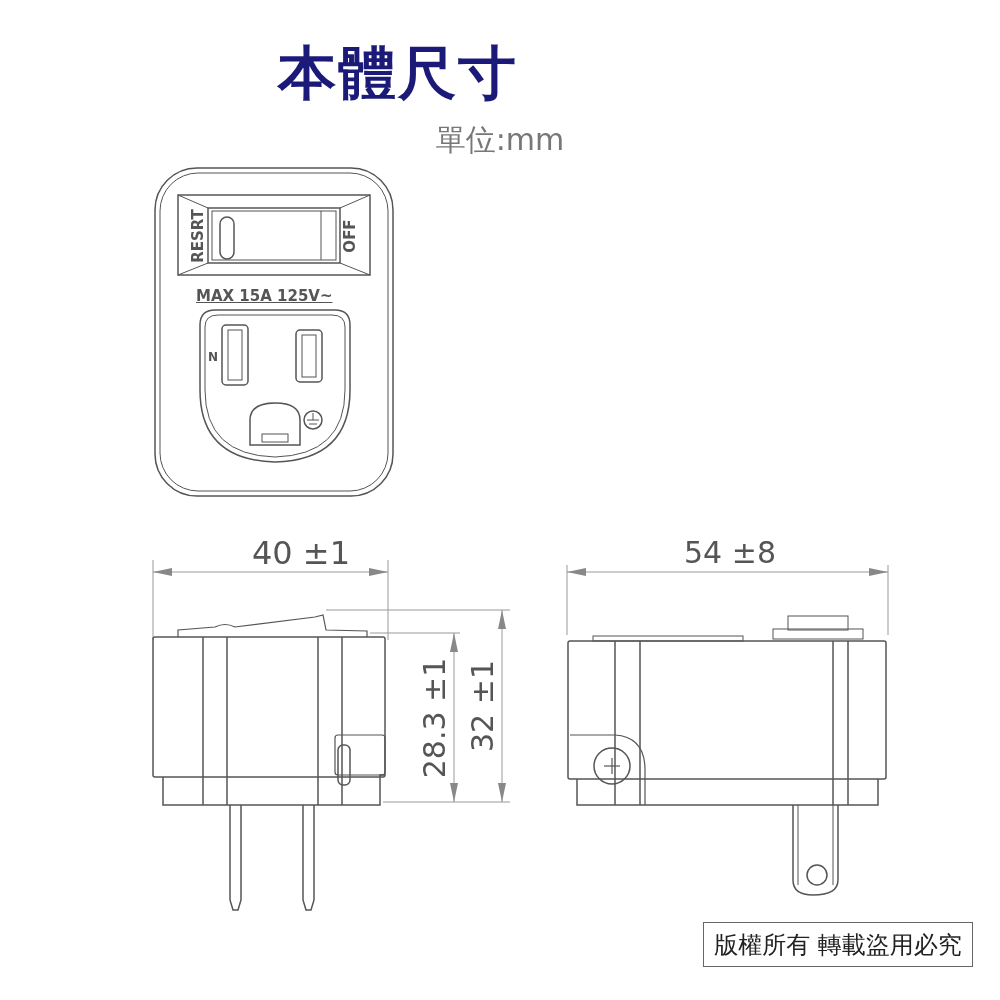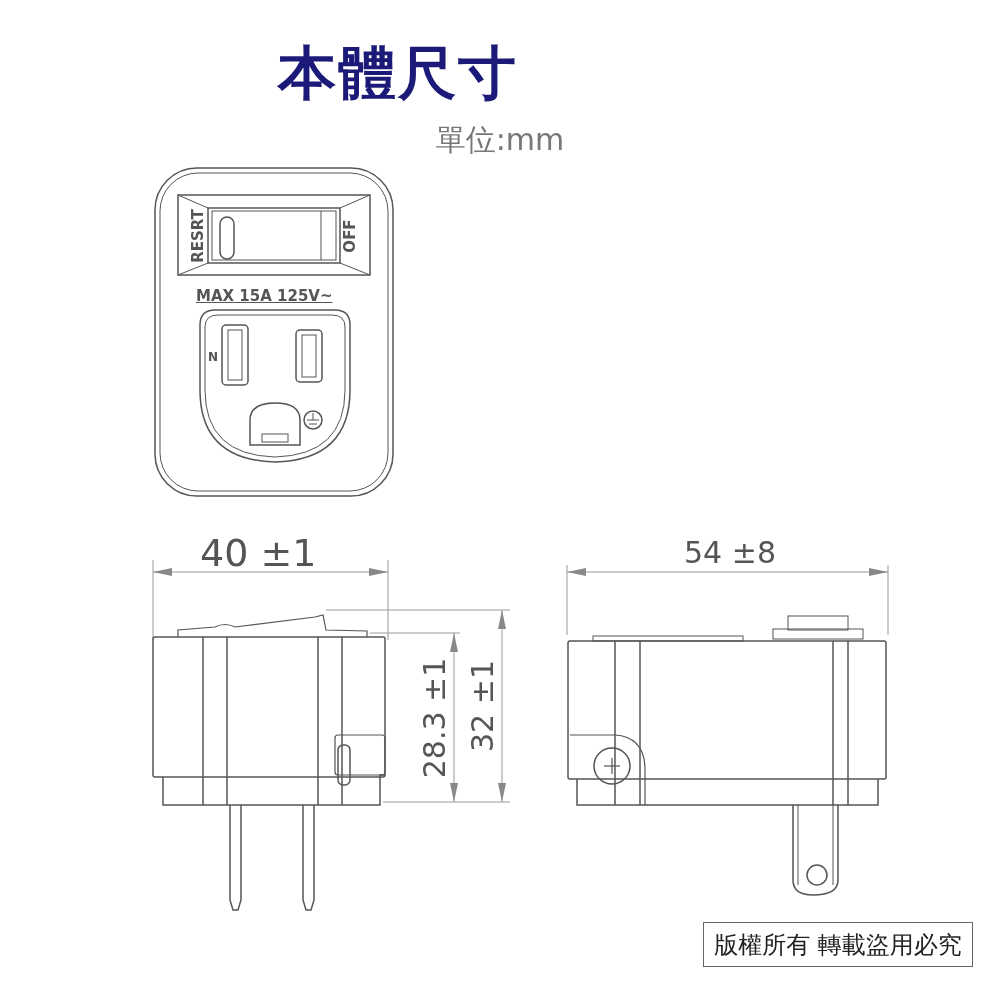--- a/index.html
+++ b/index.html
@@ -121,18 +121,18 @@
     </g>
   </g>
 
 </svg>
 
 <div style="position:absolute; left:168px; top:228px; width:60px; height:16px; transform:rotate(-90deg); transform-origin:center; font-size:15px; color:#555; font-weight:bold; text-align:center; line-height:16px;">RESRT</div>
 <div style="position:absolute; left:330px; top:228px; width:40px; height:16px; transform:rotate(-90deg); transform-origin:center; font-size:15px; color:#555; font-weight:bold; text-align:center; line-height:16px;">OFF</div>
 <div style="position:absolute; left:196px; top:287px; width:160px; font-size:15px; color:#555; font-weight:bold; line-height:18px; white-space:nowrap;text-decoration:underline;">MAX 15A 125V~</div>
 <div style="position:absolute; left:208px; top:350px; font-size:12px; color:#555; font-weight:bold; line-height:14px;">N</div>
 
-<div style="position:absolute; left:200px; top:535px; width:150px; text-align:left; font-size:38px; color:#555; line-height:36px;">40 ±1</div>
+<div style="position:absolute; left:200px; top:535px; width:150px; text-align:right; font-size:32px; color:#555; line-height:36px;">40 ±1</div>
 <div style="position:absolute; left:360px; top:700px; width:150px; height:36px; transform:rotate(-90deg); transform-origin:center; text-align:center; font-size:30px; color:#555; line-height:36px;">28.3 ±1</div>
 <div style="position:absolute; left:408px; top:688px; width:150px; height:36px; transform:rotate(-90deg); transform-origin:center; text-align:center; font-size:30px; color:#555; line-height:36px;">32 ±1</div>
 <div style="position:absolute; left:655px; top:535px; width:150px; text-align:center; font-size:30px; color:#555; line-height:36px;">54 ±8</div>
 
 <div class="copyright">版權所有 轉載盜用必究</div>
 
 </body></html>

